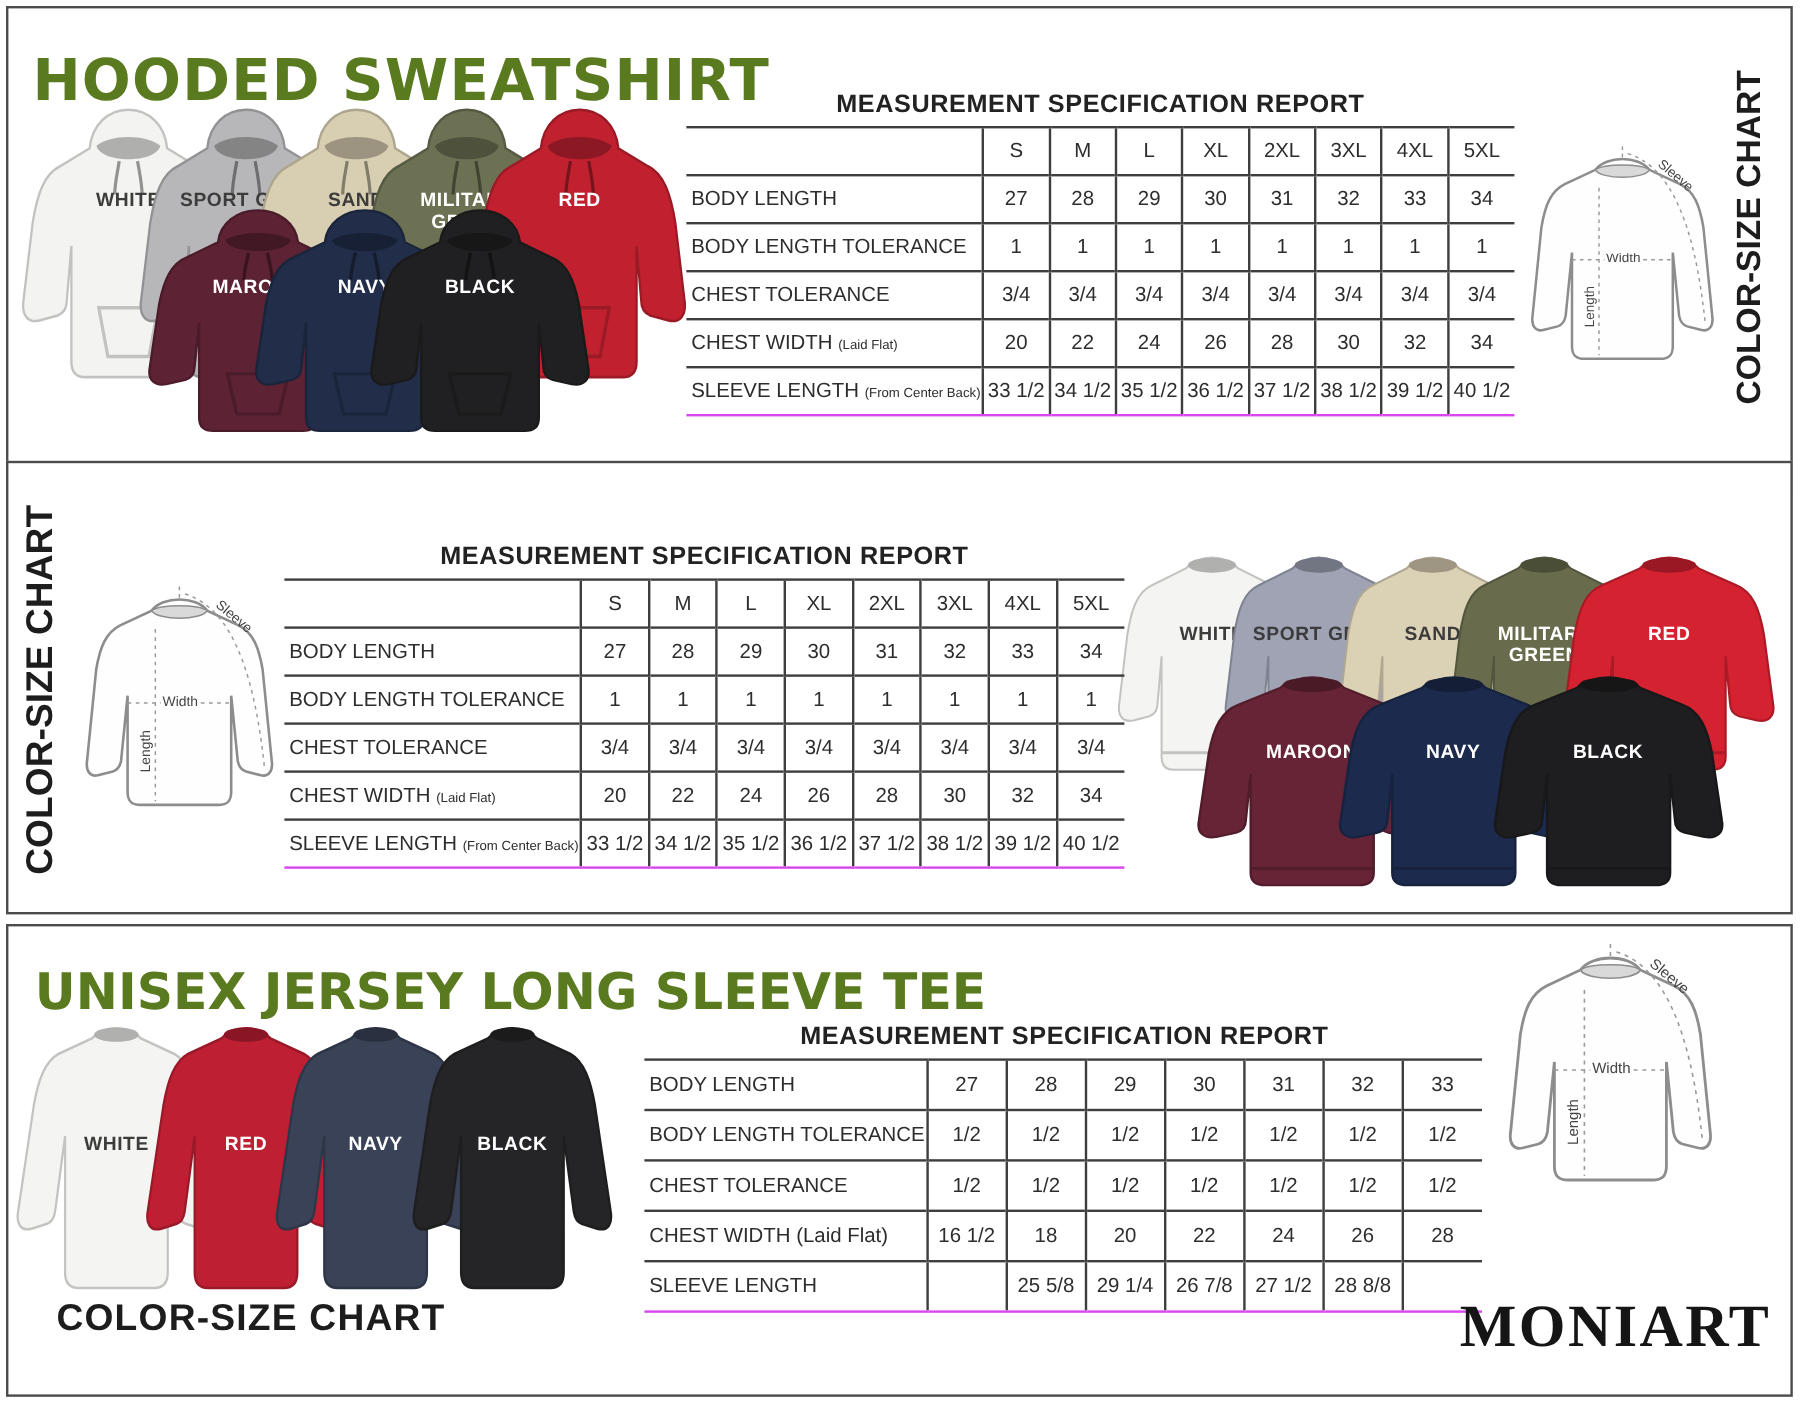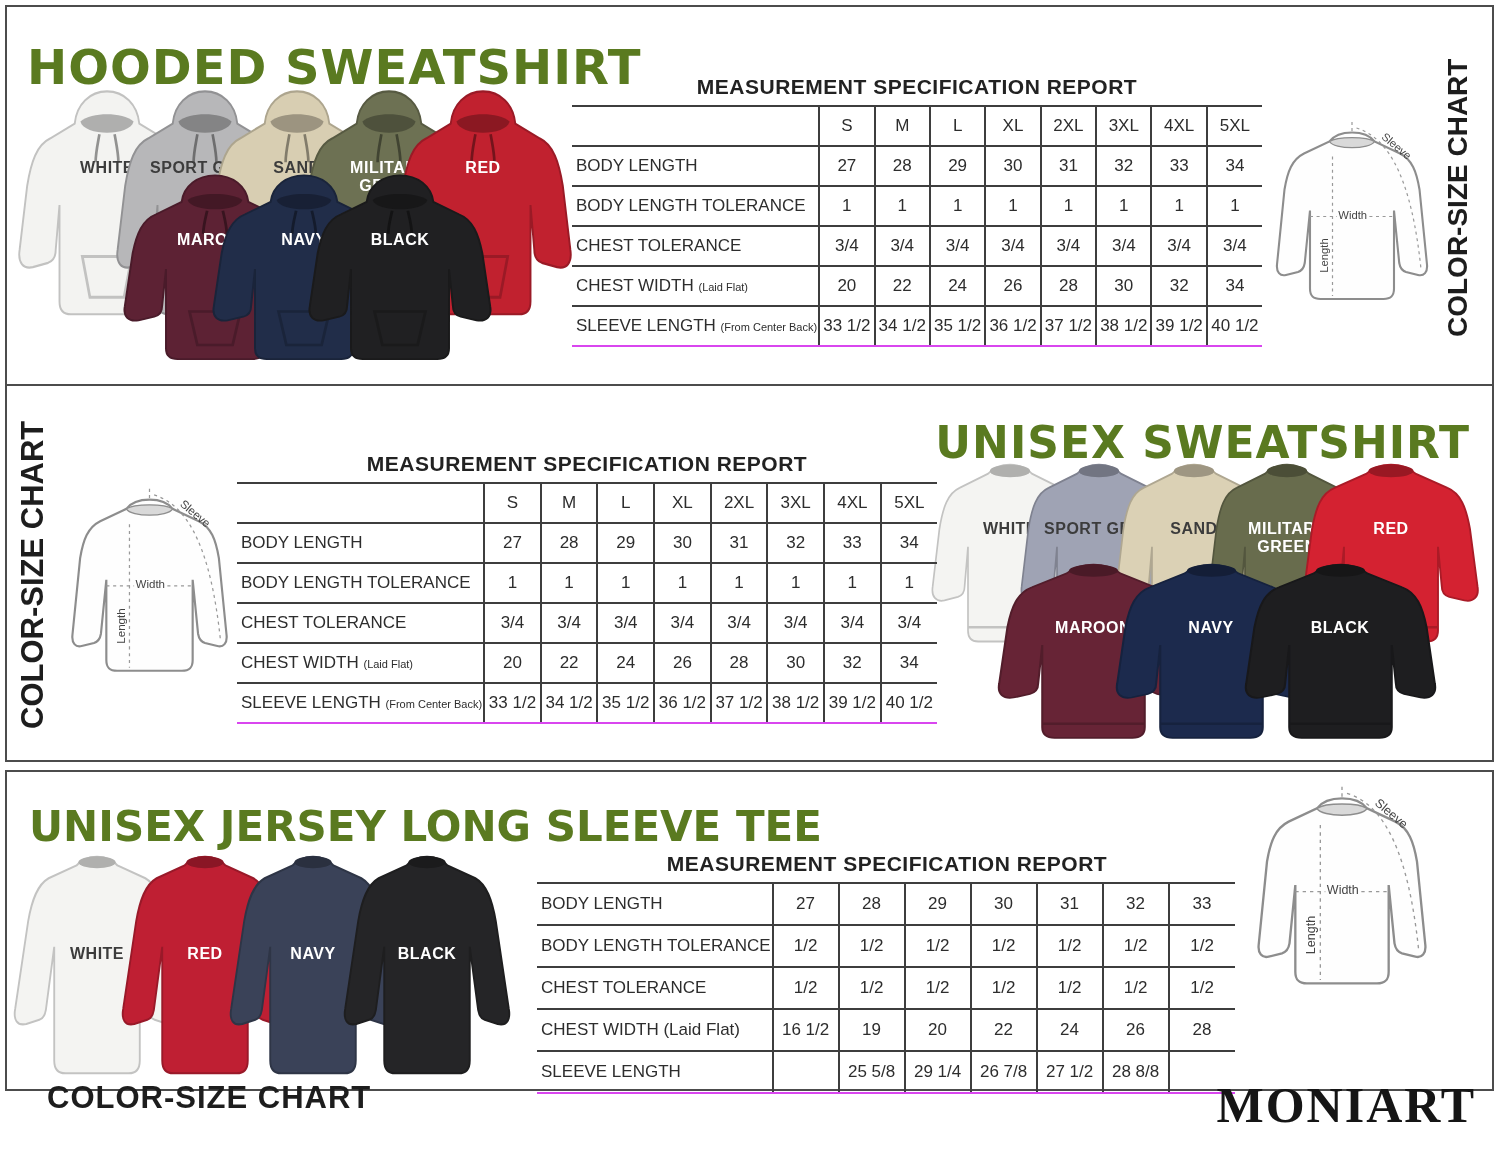--- a/index.html
+++ b/index.html
@@ -1,21 +1,21 @@
 <!DOCTYPE html>
 <html><head>
 <meta charset="utf-8">
 <style>
   html,body{margin:0;padding:0;background:#fff;}
   .page{position:relative;width:1500px;height:1172px;background:#ffffff;overflow:hidden;
         font-family:"Liberation Sans",sans-serif;}
   .panel{position:absolute;left:5px;width:1489px;border:2px solid #4c4c4c;background:#fff;box-sizing:border-box;}
   #p1{top:5px;height:408px;}
   #p2{top:384px;height:378px;}
-  #p3{top:770px;height:321px;}
+  #p3{top:770px;height:394px;}
 
   .sec-title{position:absolute;color:#5a7a20;font-family:"DejaVu Sans",sans-serif;
              font-weight:bold;white-space:nowrap;}
   #p1 .sec-title{left:20px;top:0px;font-size:48px;letter-spacing:1px;}
   #p2 .sec-title{right:22px;top:2px;font-size:44px;letter-spacing:1px;}
   #p3 .sec-title{left:22px;top:2px;font-size:42px;letter-spacing:0px;}
 
   .garments{position:absolute;left:0;top:0;width:100%;height:100%;}
   .garment{position:absolute;}
   .garment svg{width:100%;height:100%;display:block;}
@@ -235,21 +235,20 @@
           <rect x="50" y="58.5" width="21" height="9" fill="#fefefe"></rect>
           <text x="60.5" y="65.5" font-size="7.5" fill="#444" text-anchor="middle">Width</text>
           <text x="44" y="90" font-size="7.5" fill="#444" text-anchor="middle" transform="rotate(-90 44 90)">Length</text>
           <text x="88" y="19" font-size="7.5" fill="#444" text-anchor="middle" transform="rotate(40 88 19)">Sleeve</text>
         </svg>
       </div>
     <div class="vtext">COLOR-SIZE CHART</div>
   </section>
 
   <section class="panel" id="p2">
-    <h1 class="sec-title">UNISEX SWEATSHIRT</h1>
     <div class="garments">
         <div class="garment" style="left: 919px; top: 68px; width: 168px; height: 200px;">
           <svg viewBox="0 0 100 112" preserveAspectRatio="none">
             <path d="M50,6 C45,6 40,8 37,11 L20,19 C13,22 10,30 8,42 L4,74 C3,80 6,83 11,82 L19,80 C22,79 23,77 23,74 L25,52 L25,99 C25,103 27,105 31,105 L69,105 C73,105 75,103 75,99 L75,52 L77,74 C77,77 78,79 81,80 L89,82 C94,83 97,80 96,74 L92,42 C90,30 87,22 80,19 L63,11 C60,8 55,6 50,6 Z" fill="#f4f4f2" stroke="rgb(195,195,194)" stroke-width="1"></path>
             <ellipse cx="50" cy="9.5" rx="12" ry="3.5" fill="rgb(176,176,174)"></ellipse>
             <path d="M25,97 L75,97" fill="none" stroke="rgb(195,195,194)" stroke-width="1.4"></path>
           </svg>
           <div class="glabel" style="top:33%;color:#3c3c3c">WHITE</div>
         </div>
         <div class="garment" style="left: 1008px; top: 68px; width: 168px; height: 200px;">
@@ -485,21 +484,21 @@
                 <td class="val">1/2</td>
                 <td class="val">1/2</td>
                 <td class="val">1/2</td>
                 <td class="val">1/2</td>
                 <td class="val">1/2</td>
                 <td class="val">1/2</td>
               </tr>
               <tr>
                 <td class="lbl">CHEST WIDTH (Laid Flat)</td>
                 <td class="val">16 1/2</td>
-                <td class="val">19</td>
+                <td class="val">18</td>
                 <td class="val">20</td>
                 <td class="val">22</td>
                 <td class="val">24</td>
                 <td class="val">26</td>
                 <td class="val">28</td>
               </tr>
               <tr>
                 <td class="lbl">SLEEVE LENGTH</td>
                 <td class="val"></td>
                 <td class="val">25 5/8</td>

